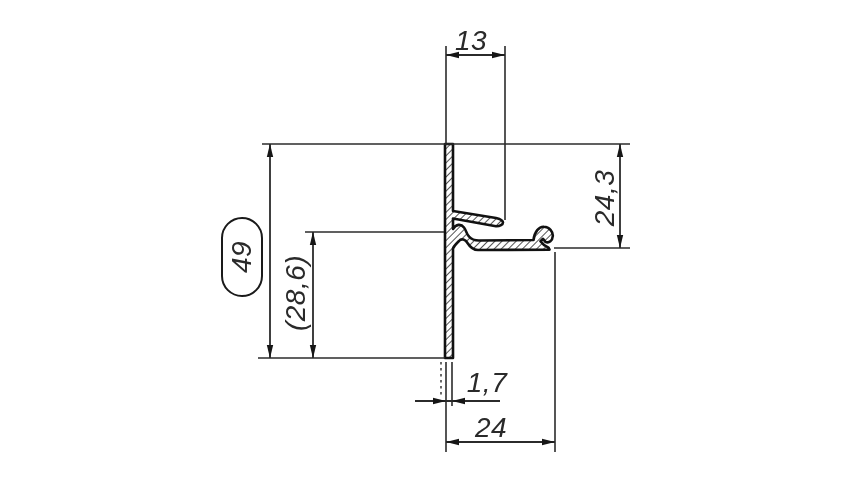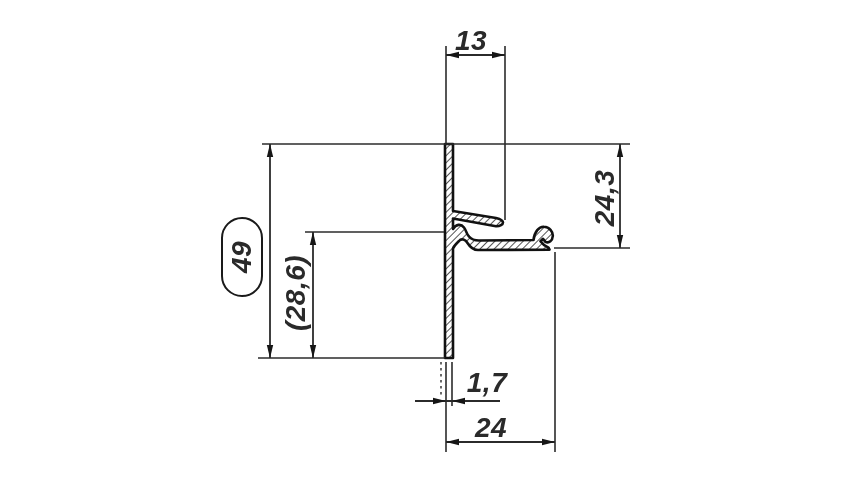--- a/index.html
+++ b/index.html
@@ -7,21 +7,20 @@
     padding: 0;
     background: #ffffff;
   }
   .canvas-wrap {
     position: relative;
     width: 853px;
     height: 480px;
     background: #ffffff;
     overflow: hidden;
     font-family: "Liberation Sans", sans-serif;
-    font-weight: bold;
   }
   svg text {
     font-family: "Liberation Sans", sans-serif;
     font-style: italic;
     font-size: 28px;
     fill: #2a2a2a;
     letter-spacing: 0.5px;
   }
   .dim-line {
     stroke: #2b2b2b;

